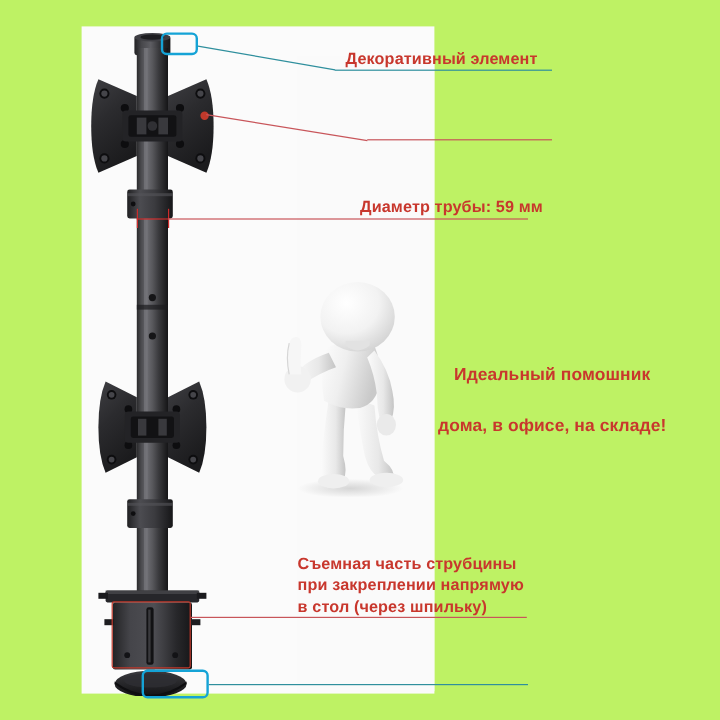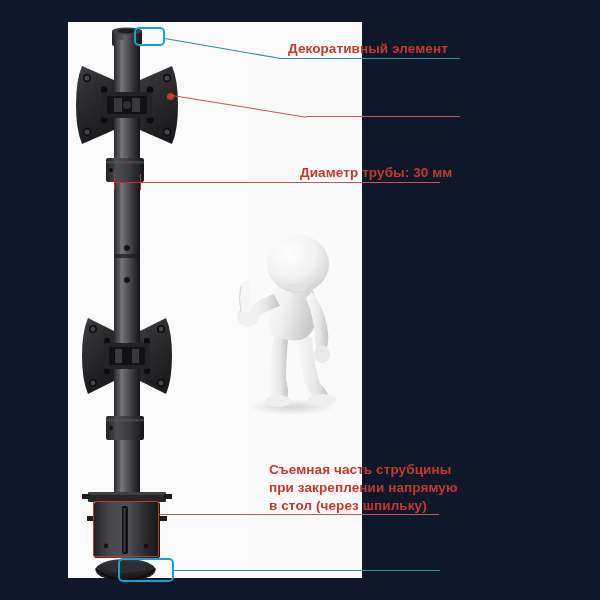--- a/index.html
+++ b/index.html
@@ -8,21 +8,21 @@
     padding: 0;
     background: #ffffff;
   }
   body {
     font-family: "Liberation Sans", "DejaVu Sans", sans-serif;
   }
   #stage {
     position: relative;
     width: 600px;
     height: 600px;
-    background: #0f172a;
+    background: #bef264;
     overflow: hidden;
   }
   
   .panel-bg {
     position: absolute;
     left: 68px;
     top: 22px;
     width: 294px;
     height: 556px;
     background: #fbfbfb;
@@ -326,27 +326,29 @@
   <div class="callout red" style="left:288px; top:40px;">Декоративный элемент</div>
 
   <div class="dot" style="left:167px; top:93px;"></div>
   <div class="diag red" style="left:172px; top:95px; width:136px; transform:rotate(9.2deg);"></div>
   <div class="hline red" style="left:306px; top:116px; width:154px;"></div>
 
   <div class="dim-tick" style="left:114px; top:174px; height:16px;"></div>
   <div class="dim-tick" style="left:140px; top:174px; height:16px;"></div>
   <div class="dim-arrowline" style="left:114px; top:182px; width:27px;"></div>
   <div class="hline red" style="left:140px; top:182px; width:300px;"></div>
-  <div class="callout red" style="left:300px; top:164px;">Диаметр трубы: 30 мм</div>
+  <div class="callout red" style="left:300px; top:164px;">Диаметр трубы: 59 мм</div>
 
   <div class="callout red" style="left:365px; top:282px; line-height:21px; font-size:14.5px; text-align:center;">
+    <div>Идеальный помошник</div>
+    <div>дома, в офисе, на складе!</div>
   </div>
 
   <div class="hl-box red" style="left:93px; top:501px; width:66px; height:56px;"></div>
   <div class="hline red" style="left:159px; top:514px; width:280px;"></div>
-  <div class="callout red" style="left:269px; top:461px;">Съемная часть струбцины
+  <div class="callout red" style="left:248px; top:461px;">Съемная часть струбцины
 при закреплении напрямую
 в стол (через шпильку)</div>
 
   <div class="hl-box" style="left:118px; top:558px; width:56px; height:24px;"></div>
   <div class="hline teal" style="left:174px; top:570px; width:266px;"></div>
 
 </div>
 
 </body></html>

